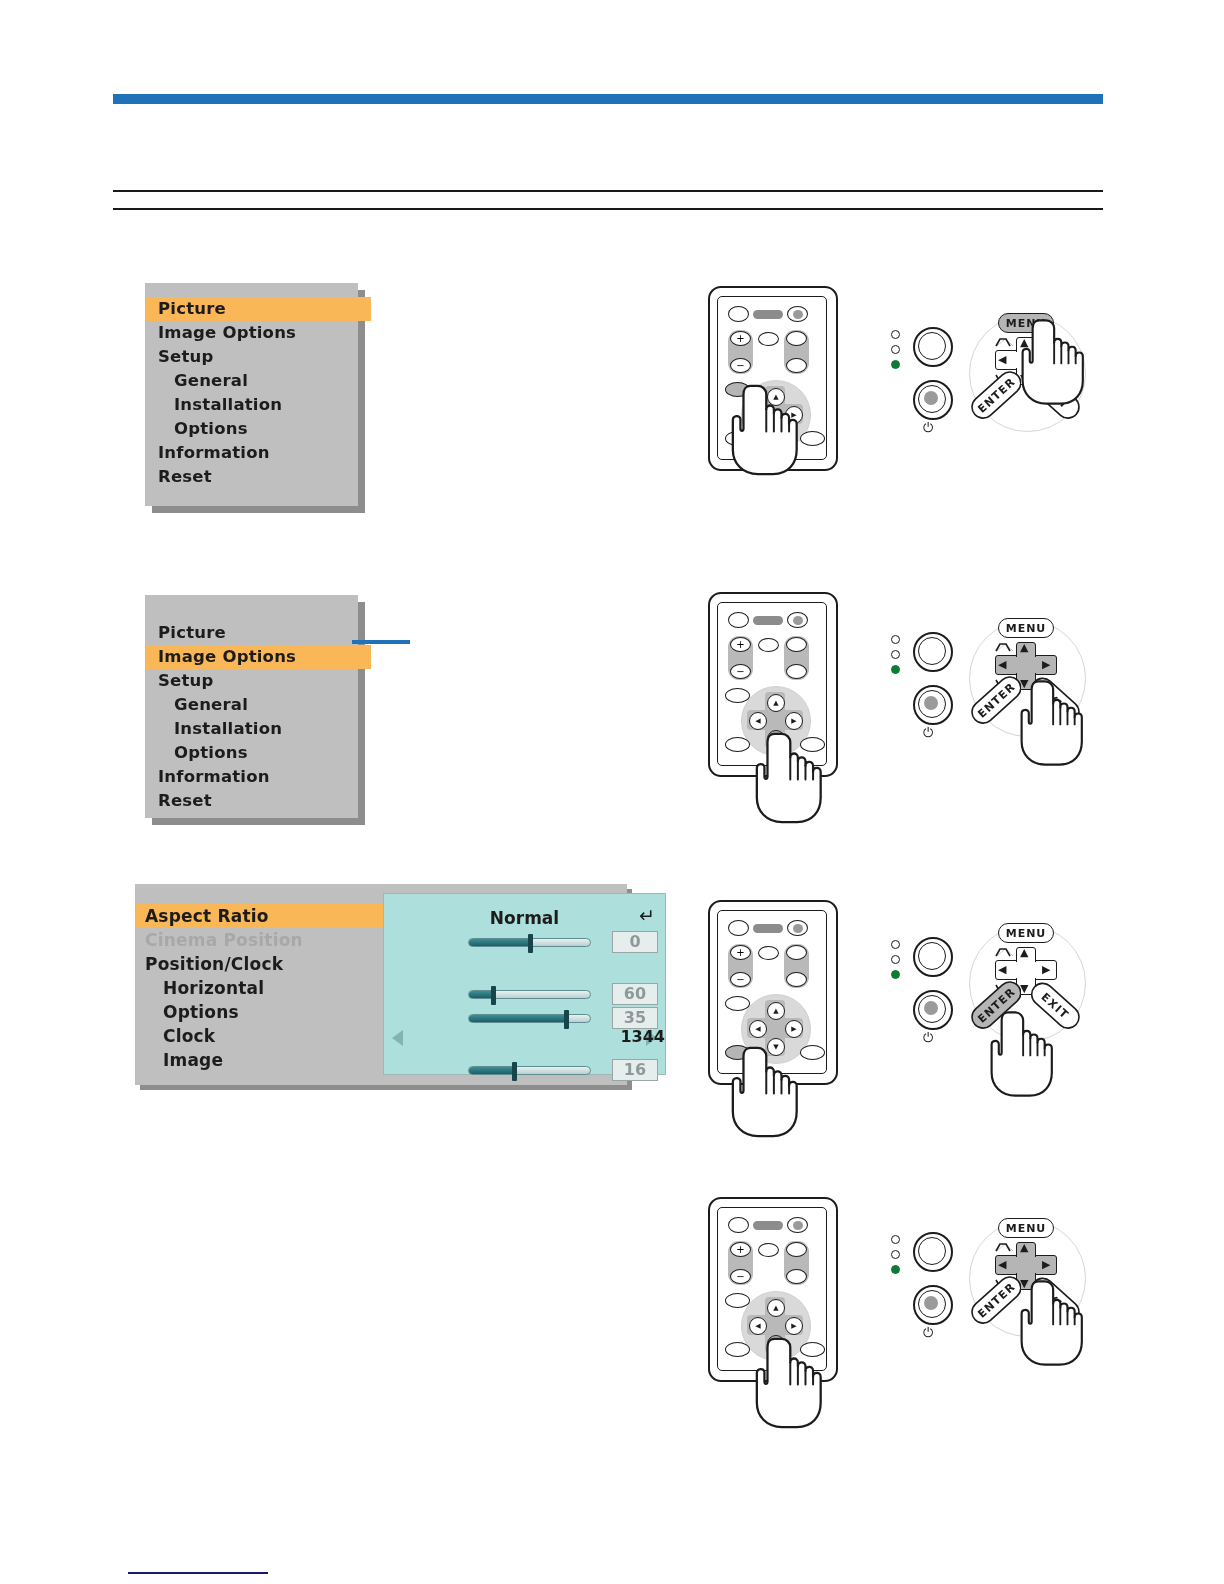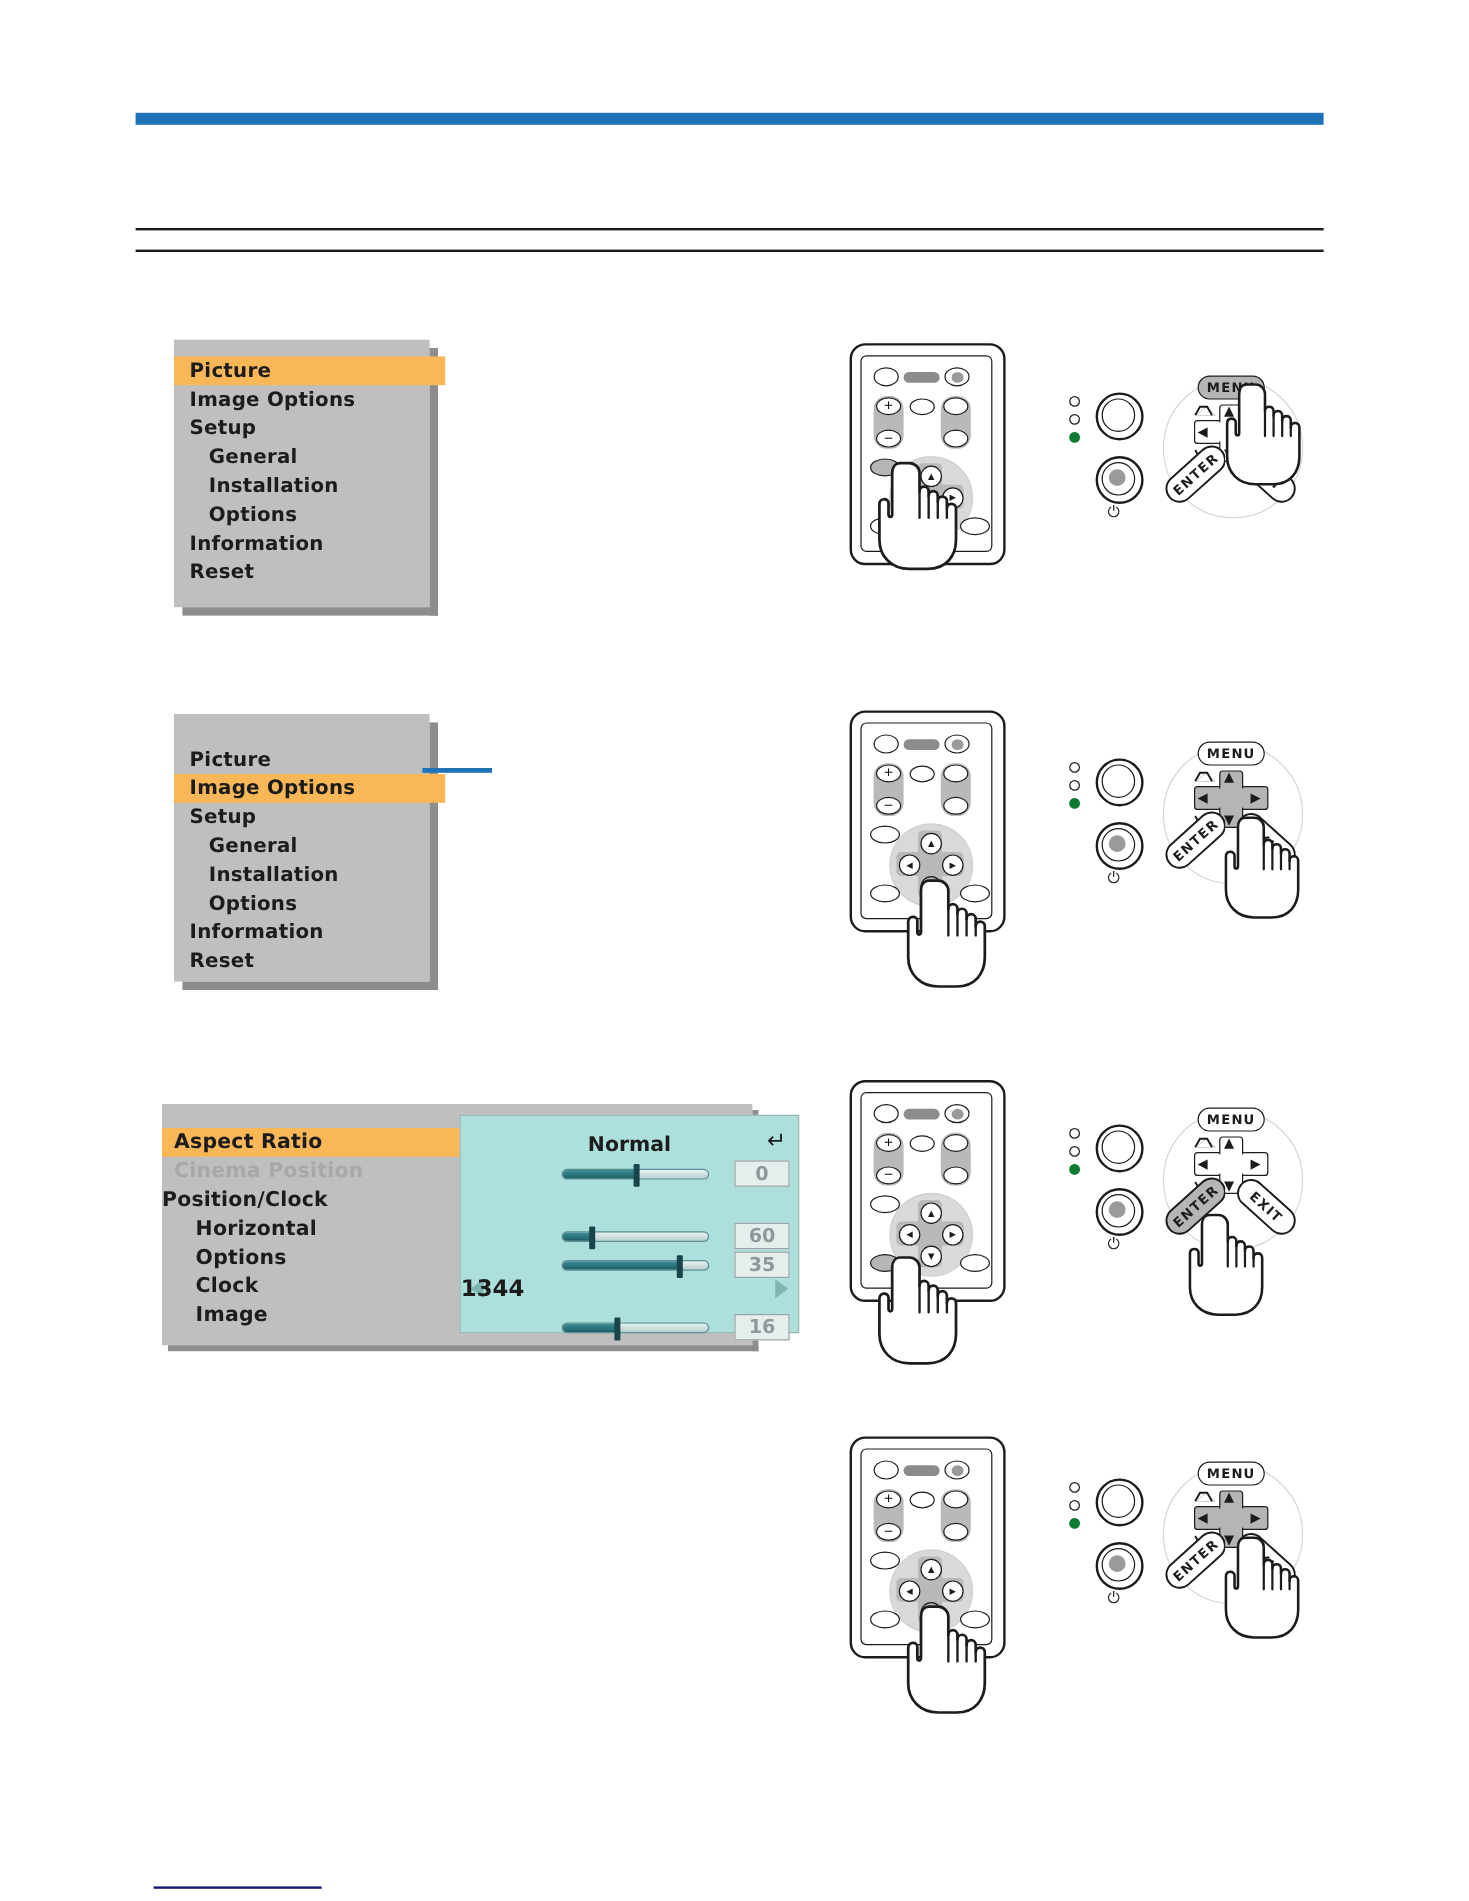--- a/index.html
+++ b/index.html
@@ -29,37 +29,37 @@
   #menu1 .sh.r{right:-7px;top:7px;width:7px;bottom:-7px;}
   #menu1 .sh.b{left:7px;bottom:-7px;width:100%;height:7px;}
 
   
   #menu2{left:145px;top:595px;width:213px;height:223px;}
   #menu2 .sh.r{right:-7px;top:7px;width:7px;bottom:-7px;}
   #menu2 .sh.b{left:7px;bottom:-7px;width:100%;height:7px;}
   .callout{position:absolute;left:352px;top:640px;width:58px;height:4px;background:#1f72b8;}
 
   
-  #menu3{left:135px;top:920px;width:492px;height:201px;}
+  #menu3{left:135px;top:884px;width:492px;height:201px;}
   #menu3 .sh.r{right:-5px;top:5px;width:5px;bottom:-5px;}
   #menu3 .sh.b{left:5px;bottom:-5px;width:100%;height:5px;}
   #menu3 .mi{font-size:17px;height:24px;line-height:24px;}
   .src-bar{position:absolute;left:135px;top:1089px;width:540px;height:26px;background:#bfbfbf;}
   .src-bar .sh{position:absolute;right:-5px;top:5px;width:5px;bottom:-5px;background:#8d8d8d;}
   .src-bar .sh2{position:absolute;left:5px;bottom:-5px;width:100%;height:5px;background:#8d8d8d;}
   .src-bar span{position:absolute;left:9px;top:2px;font-weight:bold;font-size:17px;color:#1c1c1c;
       font-family:"DejaVu Sans",sans-serif;}
 
   
   .vpane{position:absolute;left:248px;top:9px;width:283px;height:182px;background:#ade0dc;
       border:1px solid #9fb8b6;box-sizing:border-box;}
   .vtitle{position:absolute;left:0;right:0;top:14px;text-align:center;font-weight:bold;font-size:17px;
       color:#1c1c1c;font-family:"DejaVu Sans",sans-serif;}
   .enter-gl{position:absolute;right:10px;top:12px;font-size:19px;color:#1c1c1c;line-height:1;}
-  .clockval{position:absolute;left:0;right:0;top:133px;text-align:left;font-weight:bold;font-size:19px;
+  .clockval{position:absolute;left:0;right:0;top:133px;text-align:right;font-weight:bold;font-size:16px;
       color:#1c1c1c;font-family:"DejaVu Sans",sans-serif;}
   .arrL{position:absolute;left:8px;top:136px;width:0;height:0;border-top:8px solid transparent;
       border-bottom:8px solid transparent;border-right:11px solid #7fb5b2;}
   .arrR{position:absolute;right:8px;top:136px;width:0;height:0;border-top:8px solid transparent;
       border-bottom:8px solid transparent;border-left:11px solid #7fb5b2;}
 
   .sld{position:absolute;left:84px;width:123px;height:9px;border-radius:5px;
        background:linear-gradient(#e8f2f2,#b9cfd0);border:1px solid #5e8d92;box-sizing:border-box;}
   .sld .fill{position:absolute;left:0;top:0;bottom:0;border-radius:5px 0 0 5px;
        background:linear-gradient(#3f8e95,#1b5f68);}
@@ -139,21 +139,21 @@
       </div>
   </div>
   <div class="callout"></div>
 
   <div class="osd" id="menu3">
     <div class="sh r"></div>
     <div class="sh b"></div>
     <div class="osd-inner" id="menu3-items">
         <div class="mi hl" style="top: 20px; width: 240px; padding-left: 10px;">Aspect Ratio</div>
         <div class="mi dim" style="top: 44px; width: 240px; padding-left: 10px;">Cinema Position</div>
-        <div class="mi" style="top: 68px; width: 240px; ">Position/Clock</div>
+        <div class="mi" style="top: 68px; width: 240px; padding-left: 10px;">Position/Clock</div>
         <div class="mi ind" style="top: 92px; width: 240px; padding-left: 28px;">Horizontal</div>
         <div class="mi ind" style="top: 116px; width: 240px; padding-left: 28px;">Options</div>
         <div class="mi ind" style="top: 140px; width: 240px; padding-left: 28px;">Clock</div>
         <div class="mi ind" style="top: 164px; width: 240px; padding-left: 28px;">Image</div>
       </div>
 
     <div class="vpane">
       <div class="vtitle">Normal</div>
       <div class="enter-gl">↵</div>
 

